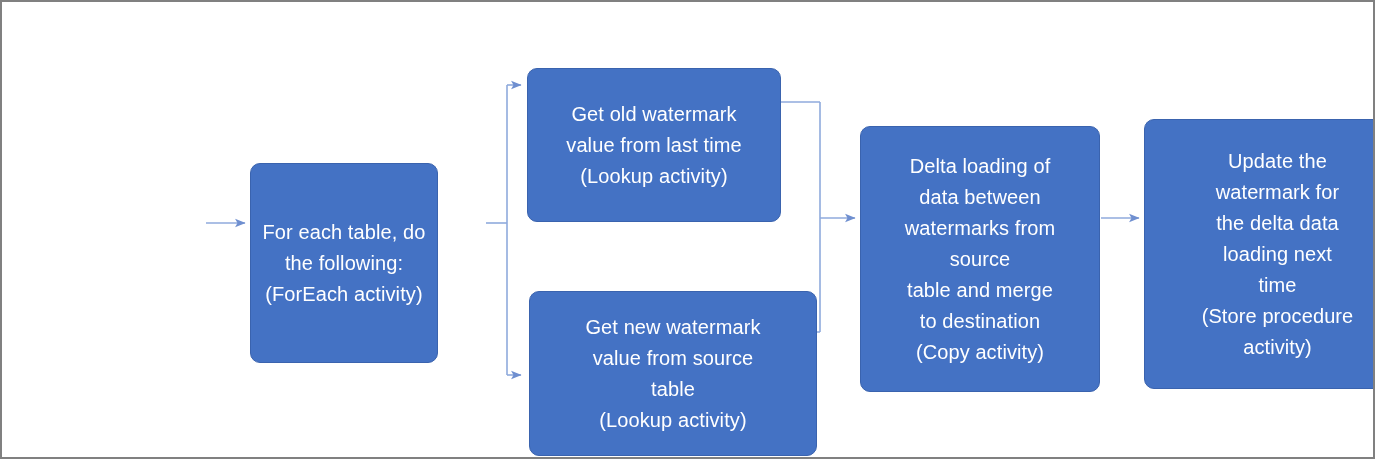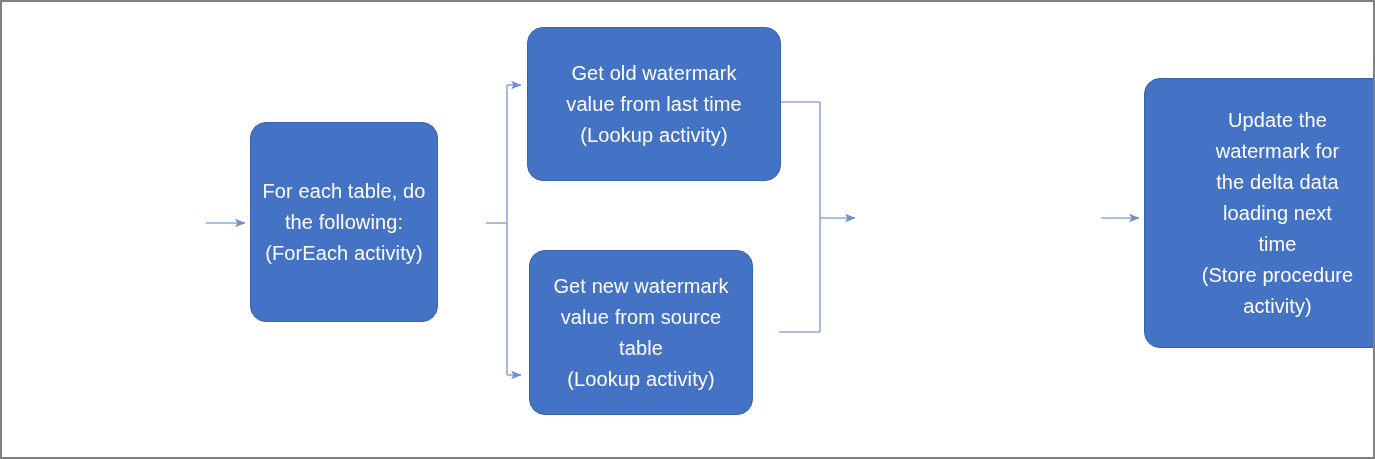--- a/index.html
+++ b/index.html
@@ -29,43 +29,44 @@
     width: 1375px;
     height: 459px;
     pointer-events: none;
   }
 
   .node {
     position: absolute;
     box-sizing: border-box;
     background: #4472C4;
     border: 1px solid #3A63AE;
-    border-radius: 16px;
+    border-radius: 10px;
     color: #FFFFFF;
     display: flex;
     align-items: center;
     justify-content: center;
     text-align: center;
     padding: 4px 10px;
+    margin-top: 41px;
   }
 
   .node-label {
     font-size: 20px;
     line-height: 31px;
     color: #FFFFFF;
     white-space: pre-line;
     font-weight: 400;
     letter-spacing: 0.1px;
   }
 
   
   #node-pass-tables      { left: 16px;   top: 128px; width: 188px; height: 186px; }
   #node-foreach          { left: 248px;  top: 120px; width: 188px; height: 200px; }
   #node-old-watermark    { left: 525px;  top: 25px;  width: 254px; height: 154px; }
-  #node-new-watermark    { left: 527px;  top: 248px; width: 224px; height: 165px; }
+  #node-new-watermark    { left: 527px;  top: 248px; width: 288px; height: 165px; }
   #node-delta-copy       { left: 858px;  top: 83px;  width: 240px; height: 266px; }
   #node-update-watermark { left: 1142px; top: 76px;  width: 267px; height: 270px; }
 </style>
 </head>
 <body>
 
 <div id="diagram-frame">
 
   <svg id="connector-layer" viewBox="0 0 1375 459" width="1375" height="459" xmlns="http://www.w3.org/2000/svg">
     <defs>
@@ -110,20 +111,29 @@
 (Lookup activity)</span>
   </div>
 
   <div class="node" id="node-new-watermark">
     <span class="node-label">Get new watermark
 value from source
 table
 (Lookup activity)</span>
   </div>
 
+  <div class="node" id="node-delta-copy">
+    <span class="node-label">Delta loading of
+data between
+watermarks from
+source
+table and merge
+to destination
+(Copy activity)</span>
+  </div>
 
   <div class="node" id="node-update-watermark">
     <span class="node-label">Update the
 watermark for
 the delta data
 loading next
 time
 (Store procedure
 activity)</span>
   </div>

